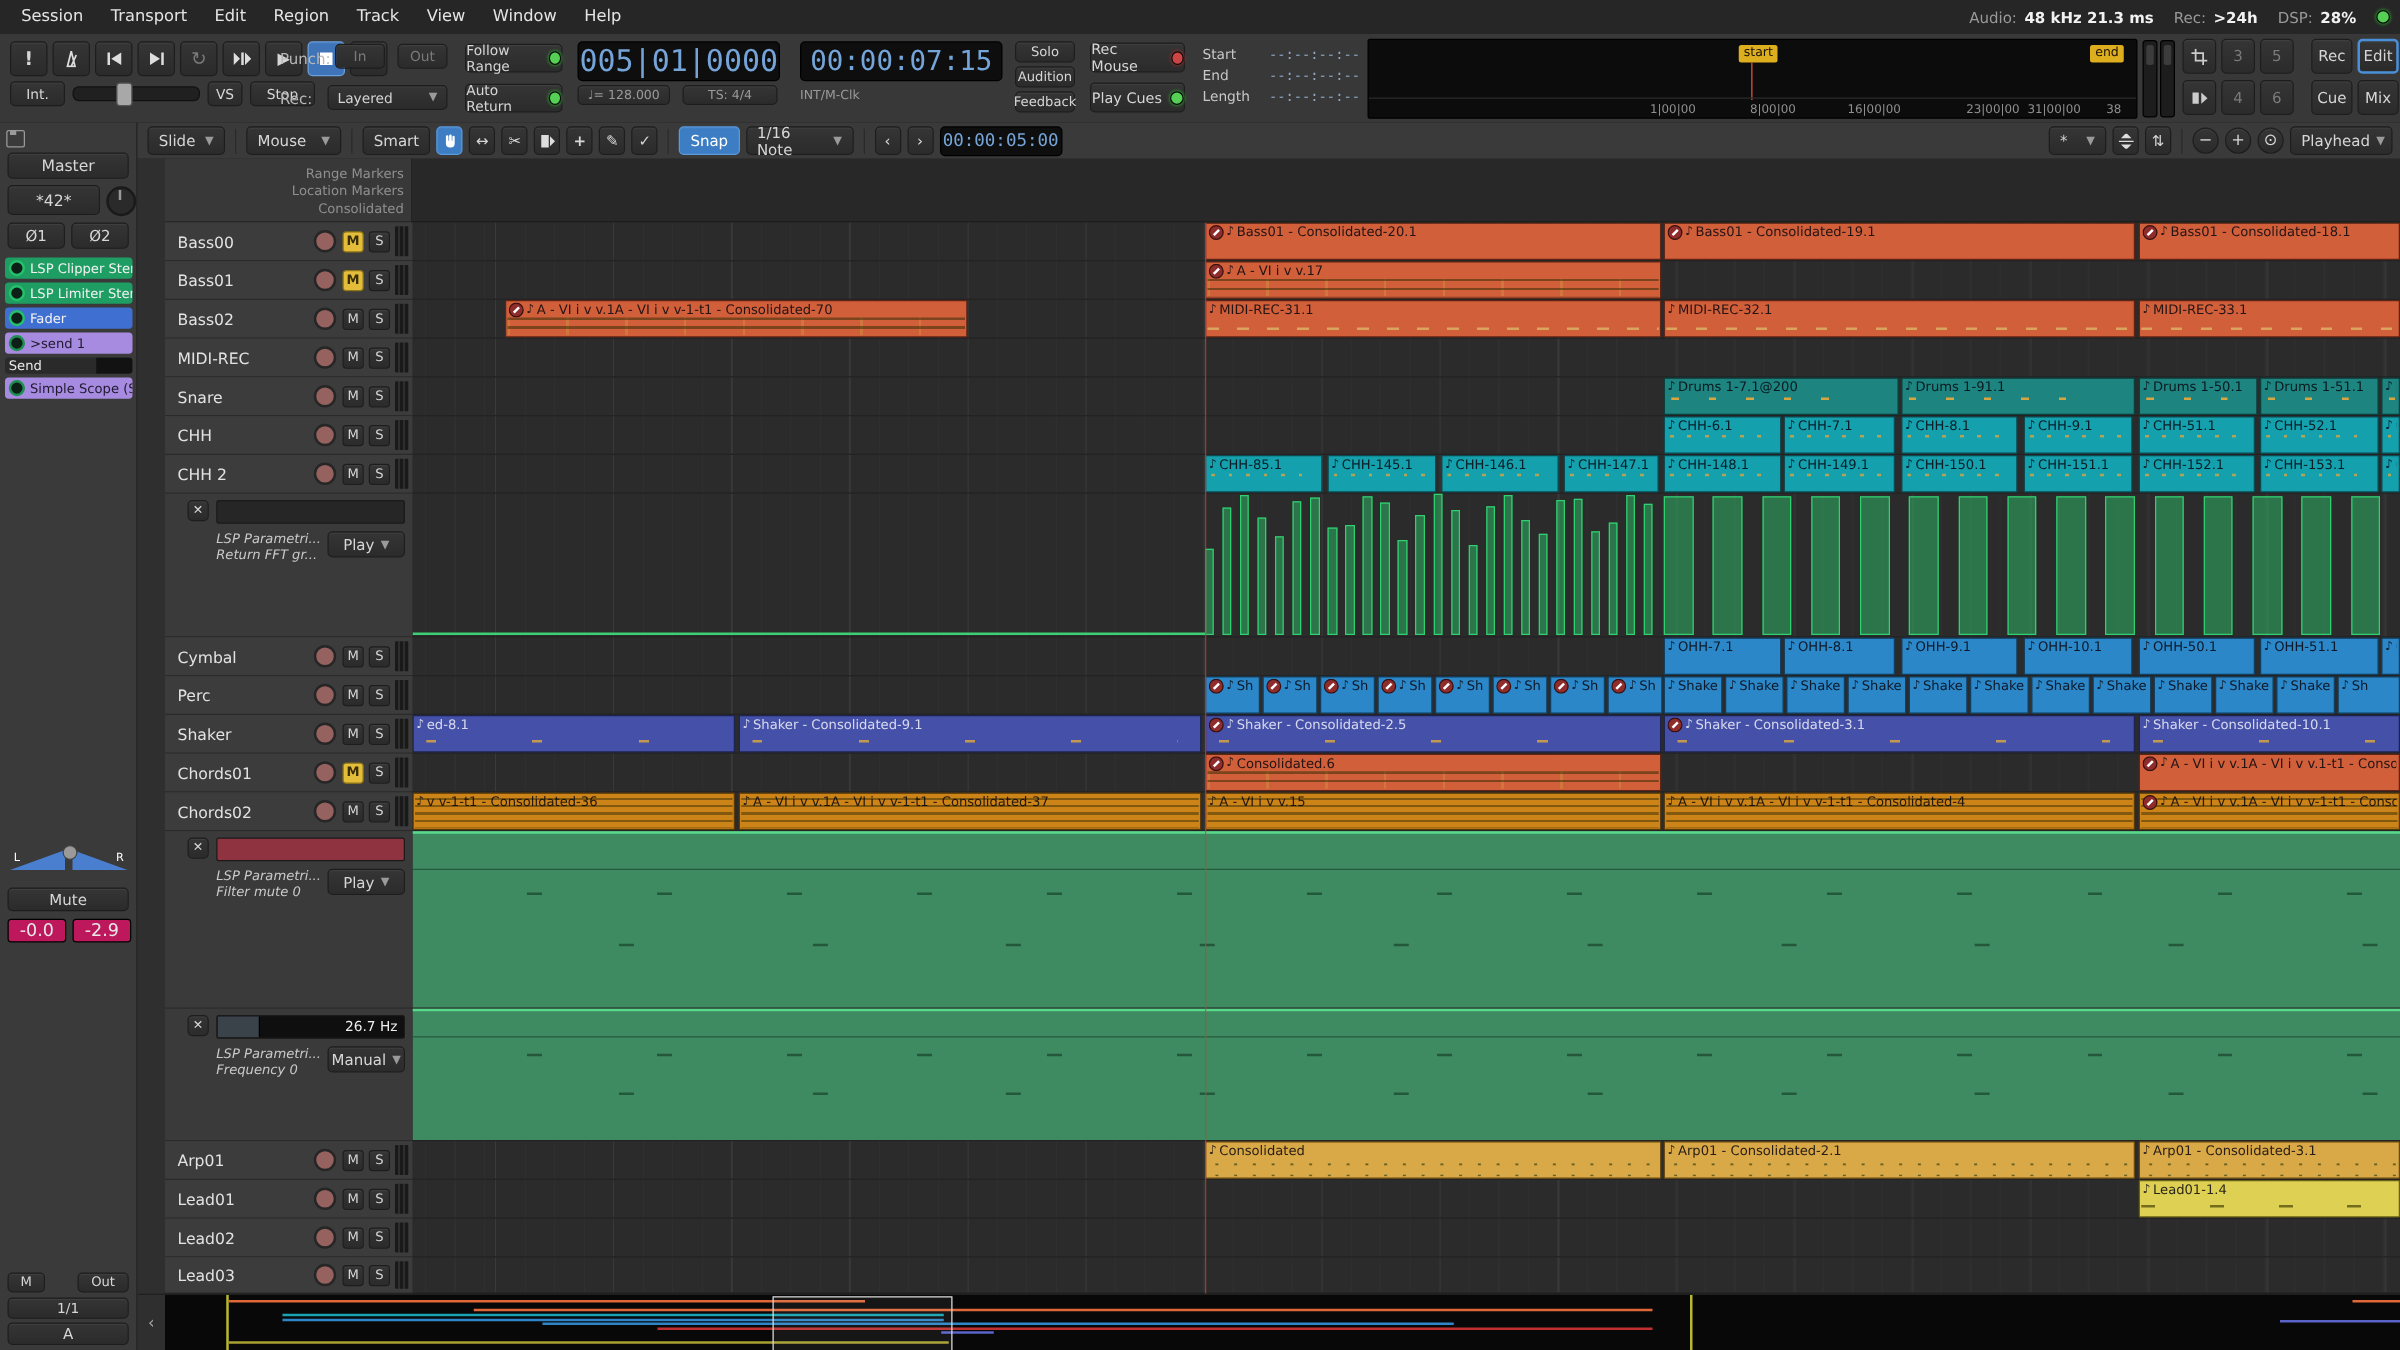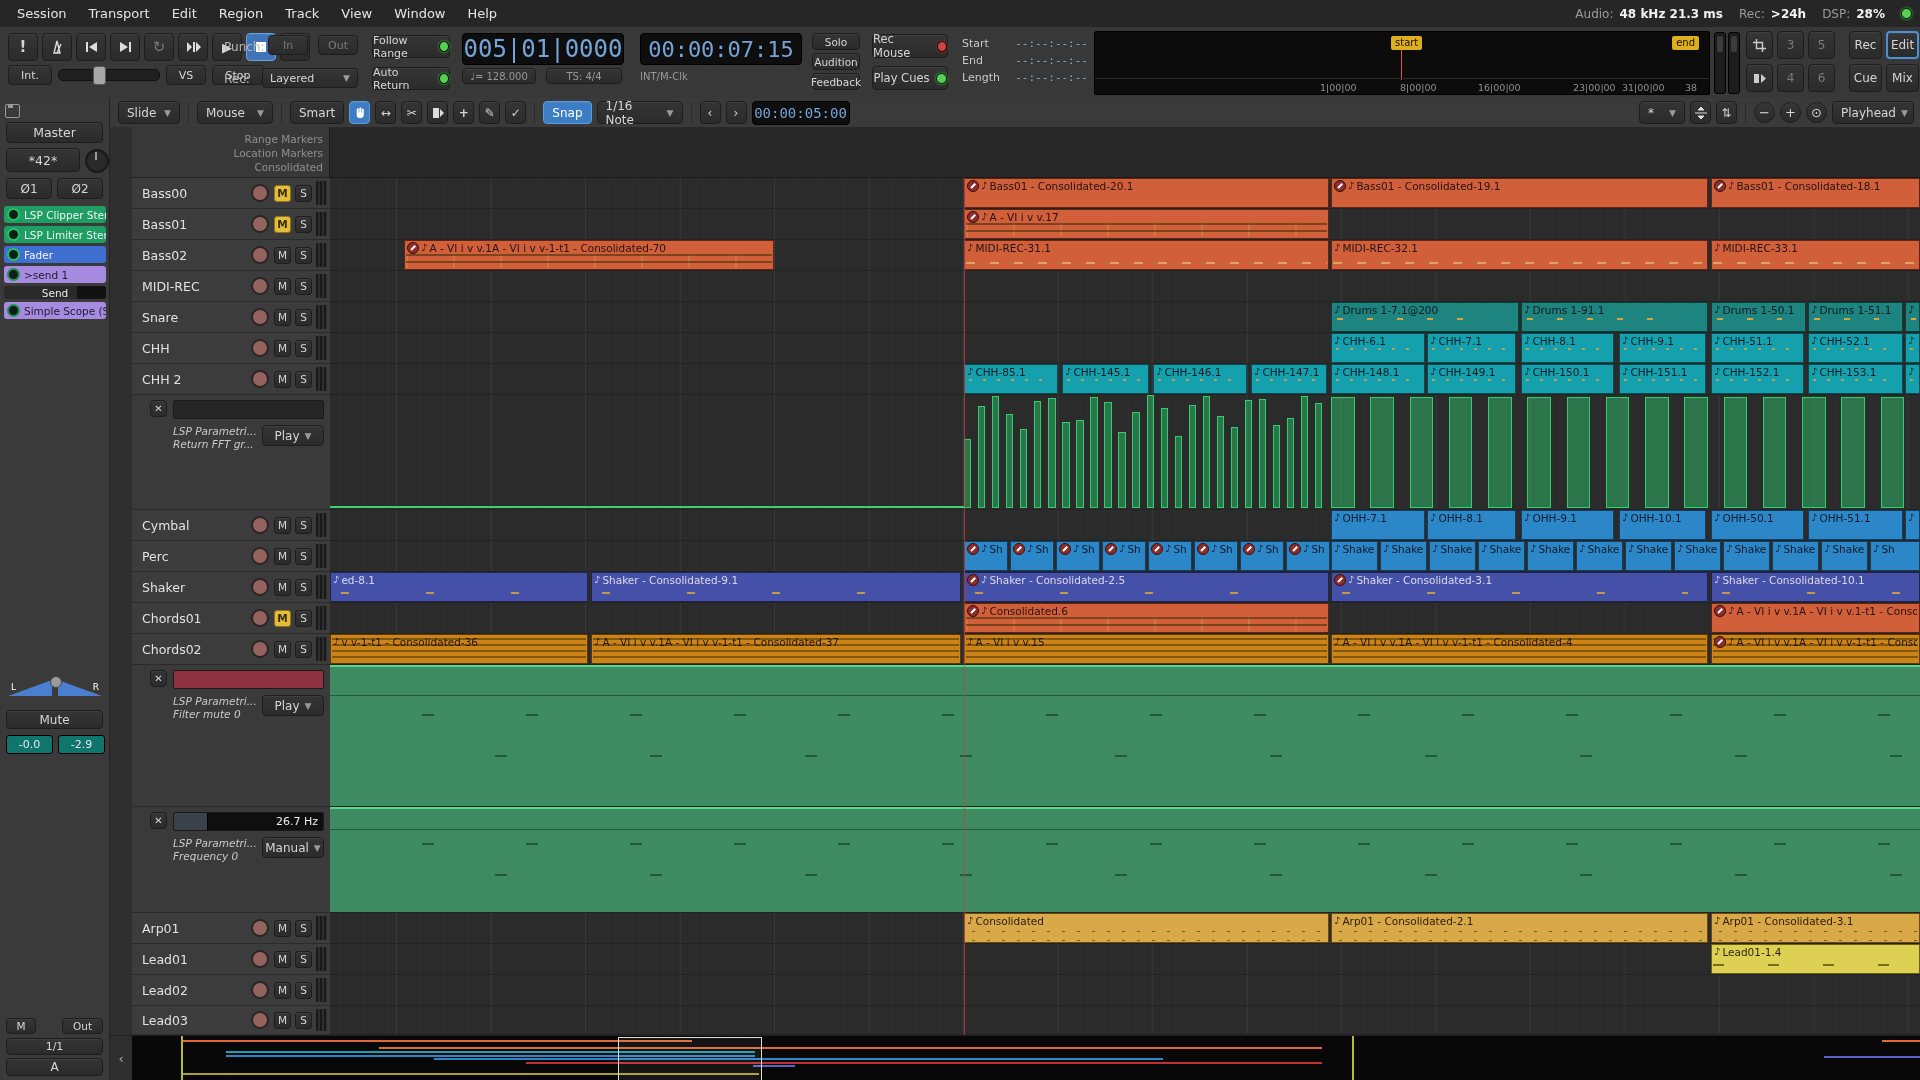--- a/index.html
+++ b/index.html
@@ -142,30 +142,30 @@
   #m-ph1{left:6px;top:80px;width:46px;height:21px;}
   #m-ph2{left:57px;top:80px;width:46px;height:21px;}
   #m-procs{left:4px;top:108px;width:102px;}
   .proc{height:17px;border-radius:3px;margin-bottom:3px;display:flex;align-items:center;font-size:10.5px;
     padding:0 3px;color:#f2f2f2;overflow:hidden;white-space:nowrap;}
   .proc .pled{width:9px;height:9px;border-radius:50%;background:#0d2018;border:2px solid #25c06a;margin-right:4px;flex:0 0 auto;}
   .proc.green{background:#1e9e63;}
   .proc.blue{background:#3f6fd0;}
   .proc.purple{background:#a78be0;color:#201a30;}
   .proc.purple .pled{border-color:#1f8f50;}
-  .proc.send{background:#2a2a2a;color:#e8e8e8;justify-content:center;height:13px;position:relative;}
+  .proc.send{background:#2a2a2a;color:#e8e8e8;justify-content:flex-start;height:13px;position:relative;}
   .proc.send i{position:absolute;right:0;top:0;bottom:0;width:28%;background:#121212;}
   #m-pan{left:8px;top:578px;width:94px;height:26px;}
   .pan-tri-l{position:absolute;left:0;top:4px;width:0;height:0;border-right:44px solid #4a7fd0;border-top:16px solid transparent;}
   .pan-tri-r{position:absolute;right:0;top:4px;width:0;height:0;border-left:44px solid #4a7fd0;border-top:16px solid transparent;}
   .pan-knob{position:absolute;left:42px;top:0;width:10px;height:10px;border-radius:50%;background:#9a9a9a;border:1px solid #444;}
   .pan-lab{position:absolute;top:6px;font-size:9px;color:#fff;}
   #m-mute{left:6px;top:612px;width:97px;height:19px;font-size:12px;}
-  .gainbox{top:637px;height:17px;background:#0f766e;border:1px solid #000;border-radius:3px;color:#e8e8e8;
-    font-size:11px;display:flex;align-items:center;justify-content:center;}
+  .gainbox{top:637px;height:17px;background:#be185d;border:1px solid #000;border-radius:3px;color:#e8e8e8;
+    font-size:14px;display:flex;align-items:center;justify-content:center;}
   #m-meterzone{left:6px;top:662px;width:98px;height:255px;}
   #m-fader{position:absolute;left:0;top:0;width:36px;height:255px;background:#1c1c1c;border:1px solid #101010;border-radius:2px;}
   #m-fader i{position:absolute;left:1px;right:1px;top:51px;bottom:1px;background:linear-gradient(#c2c2c2,#9e9e9e);border-radius:1px;}
   .mcol{position:absolute;top:0;width:6px;height:250px;background:repeating-linear-gradient(0deg,#181818 0 10px,#1e3a22 10px 12px);border:1px solid #0e0e0e;}
   .mlabel{position:absolute;font-size:9.5px;right:0;width:30px;text-align:right;}
   #k14{position:absolute;right:2px;top:238px;font-size:8.5px;color:#9a9a9a;}
   #m-mono{left:6px;top:920px;width:30px;height:16px;font-size:10.5px;}
   #m-out{left:62px;top:920px;width:41px;height:16px;font-size:10.5px;}
   #m-ch{left:6px;top:940px;width:97px;height:17px;font-size:11px;}
   #m-layer{left:6px;top:960px;width:97px;height:18px;font-size:12px;}
@@ -234,21 +234,21 @@
         <span style="width:12px;height:12px;border-radius:50%;background:#a05858;display:block;"></span>
       </div>
     </div>
     <div class="abs" id="t-row2">
       <div class="btn subbtn" style="width:44px;">
         <span>Int.</span>
       </div>
       <div class="shuttle">
           <span class="knob"></span>
         </div>
-      <div class="btn subbtn" style="width:40px;">
+      <div class="btn subbtn" style="width:28px;">
         <span>VS</span>
       </div>
       <div class="btn subbtn" style="width:52px;">
         <span>Stop</span>
       </div>
     </div>
 
     <div class="abs flatlbl" style="left:224px;top:13px;">Punch:</div>
     <div class="btn abs subbtn dim" style="left:268px;top:8px;width:40px;">
         <span>In</span>

